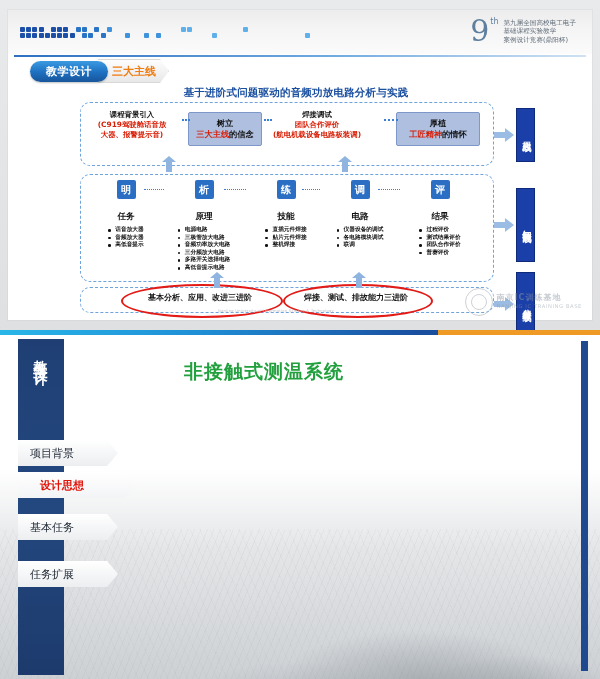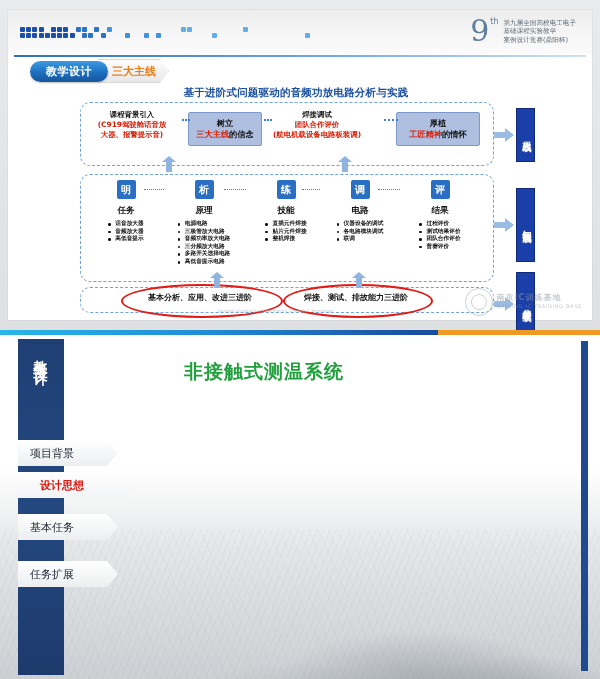--- a/index.html
+++ b/index.html
@@ -61,21 +61,21 @@
   .b1plain{font-size:7.4px;line-height:10px;color:#111;font-weight:bold;}
   .b1plain .red{color:#d81e06;}
   .b1box{background:#aebfe0;border:1px solid #7e97c9;border-radius:2px;
     font-size:8.2px;line-height:11px;color:#111;font-weight:bold;padding:5px 4px;}
   .b1box .red{color:#d81e06;}
   .dotline{position:absolute;top:33px;height:0;border-top:2px dotted #3a7fd5;}
 
   .col{position:absolute;top:94px;width:80px;text-align:center;}
   .tag{width:19px;height:19px;margin:0 auto;background:#2a6fc4;color:#fff;font-size:10px;
     font-weight:bold;line-height:19px;border-radius:2px;}
-  .colhead{margin-top:6px;font-size:8.6px;font-weight:bold;color:#111;}
+  .colhead{margin-top:12px;font-size:8.6px;font-weight:bold;color:#111;}
   .collist{margin:3px 0 0 0;padding:0;list-style:none;text-align:left;display:inline-block;}
   .collist li{font-size:5.7px;line-height:7.6px;color:#111;white-space:nowrap;position:relative;
     padding-left:7px;font-weight:bold;}
   .collist li:before{content:"";position:absolute;left:0;top:3px;width:2.6px;height:2.6px;
     background:#111;border-radius:50%;}
   .coldot{position:absolute;top:103px;height:0;border-top:1.8px dotted #3a7fd5;}
 
   .b3txt{position:absolute;top:206px;font-size:8px;font-weight:bold;color:#111;text-align:center;}
   .ellipse{position:absolute;border:2.2px solid #e31b17;border-radius:50%;}
 

